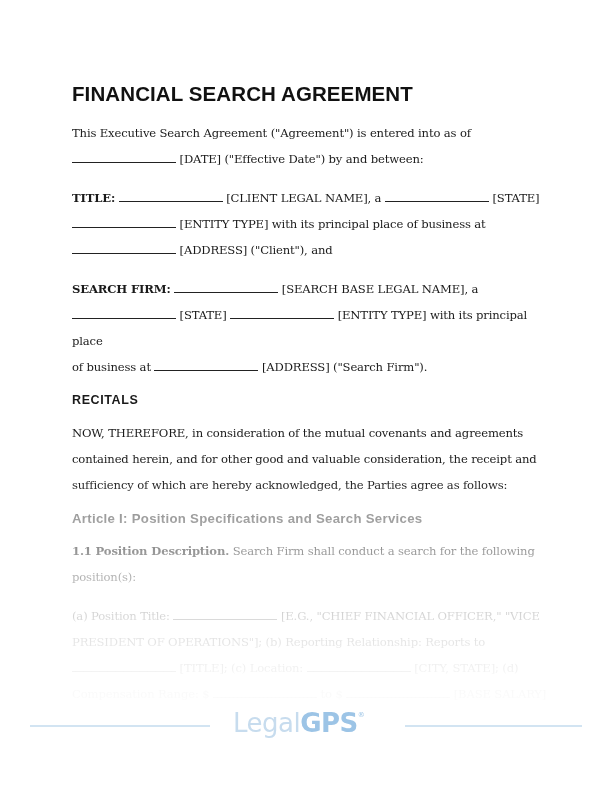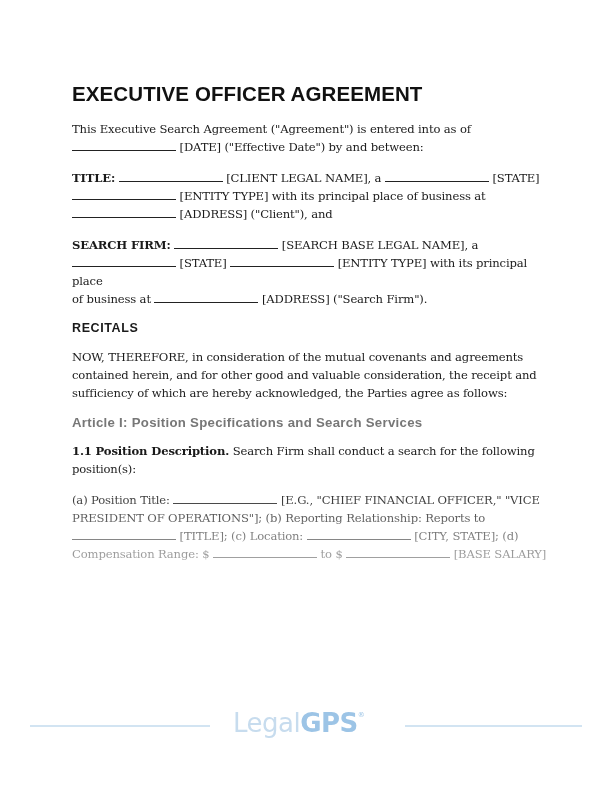--- a/index.html
+++ b/index.html
@@ -7,21 +7,21 @@
       width: 612px; height: 792px; background: #ffffff; position: relative; overflow: hidden;
       font-family: "DejaVu Serif", "Liberation Serif", serif;
       color: #1a1a1a;
     }
     .page { position: absolute; left: 72px; top: 82px; width: 480px; }
     .title {
       font-family: "Liberation Sans", sans-serif; font-weight: bold; font-size: 20.5px;
       margin: 0 0 14px 0; letter-spacing: 0.1px; color: #111;
     }
     .p {
-      font-size: 11.6px; line-height: 18px; margin: 0 0 13px 0; letter-spacing: -0.15px;
+      font-size: 11.6px; line-height: 26px; margin: 0 0 13px 0; letter-spacing: -0.15px;
     }
     .p b { font-weight: bold; }
     .blank { display: inline-block; width: 104px; border-bottom: 1px solid #222; height: 11px; vertical-align: baseline; }
     .h2 {
       font-family: "Liberation Sans", sans-serif; font-weight: bold; font-size: 12.5px;
       margin: 4px 0 13px 0; letter-spacing: 0.6px;
     }
     .h3 {
       font-family: "Liberation Sans", sans-serif; font-weight: bold; font-size: 13.2px;
       margin: 4px 0 12px 0; color: #777; letter-spacing: 0.3px;
@@ -40,21 +40,21 @@
       font-family: "DejaVu Sans", sans-serif; font-size: 26px; letter-spacing: -0.5px;
       color: #c7dcee;
     }
     .logo .gps { color: #9cc4e6; font-weight: bold; }
     .logo sup { font-size: 7px; vertical-align: top; position: relative; top: 3px; color: #9cc4e6; }
   </style>
 </head>
 <body>
 
 <div class="page">
-  <h1 class="title">EXECUTIVE OFFICER AGREEMENT</h1>
+  <h1 class="title">FINANCIAL SEARCH AGREEMENT</h1>
 
   <p class="p">
     <span>This Executive Search Agreement ("Agreement") is entered into as of</span>
     <span class="blank"></span>
     <span>[DATE] ("Effective Date") by and between:</span>
   </p>
 
   <p class="p">
     <b>TITLE:</b>
     <span class="blank"></span>

